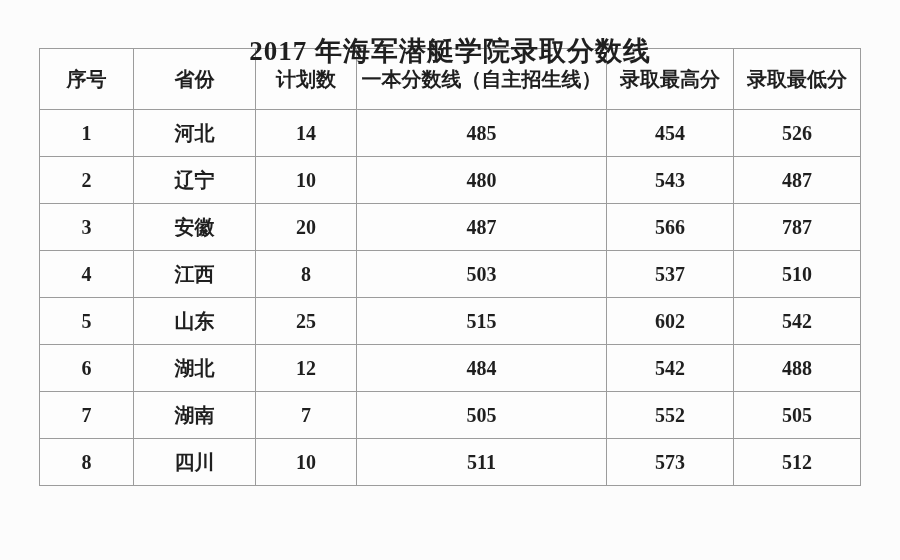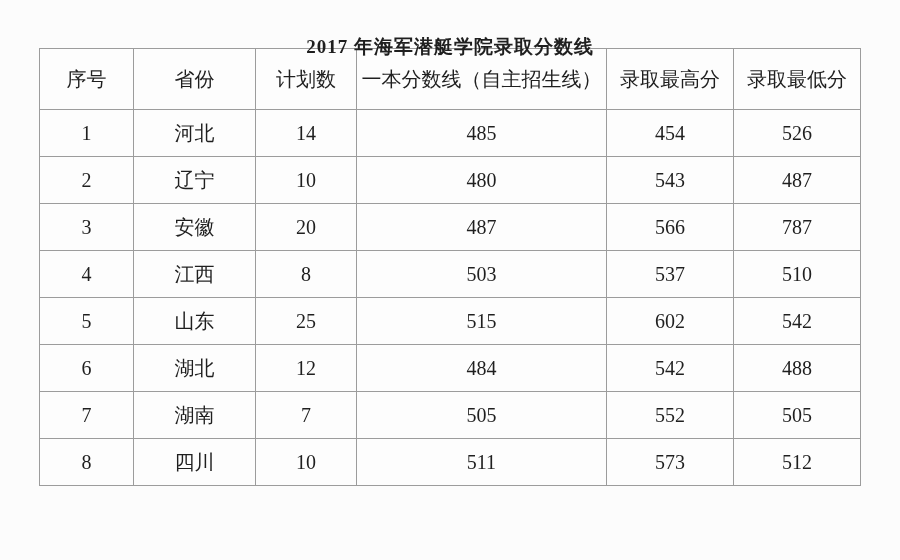--- a/index.html
+++ b/index.html
@@ -13,38 +13,38 @@
     background: #fcfcfc;
     color: #1f1f1f;
     font-family: "Liberation Serif", "DejaVu Serif", serif;
     overflow: hidden;
   }
   .page-title {
     margin: 0;
     padding-top: 36px;
     height: 34px;
     text-align: center;
-    font-size: 19px;
+    font-size: 27px;
     font-weight: bold;
     letter-spacing: 1px;
     line-height: 1.15;
   }
   table.scores {
     border-collapse: collapse;
     table-layout: fixed;
     width: 821px;
     margin: 12px auto 0 auto;
     background: #fdfdfd;
   }
   table.scores th,
   table.scores td {
     border: 1px solid #9c9c9c;
     text-align: center;
     vertical-align: middle;
-    font-weight: normal;
+    font-weight: bold;
     font-size: 20px;
     padding: 0;
     overflow: hidden;
     white-space: nowrap;
   }
   table.scores thead th {
     height: 61px;
   }
   table.scores tbody td {
     height: 47px;

